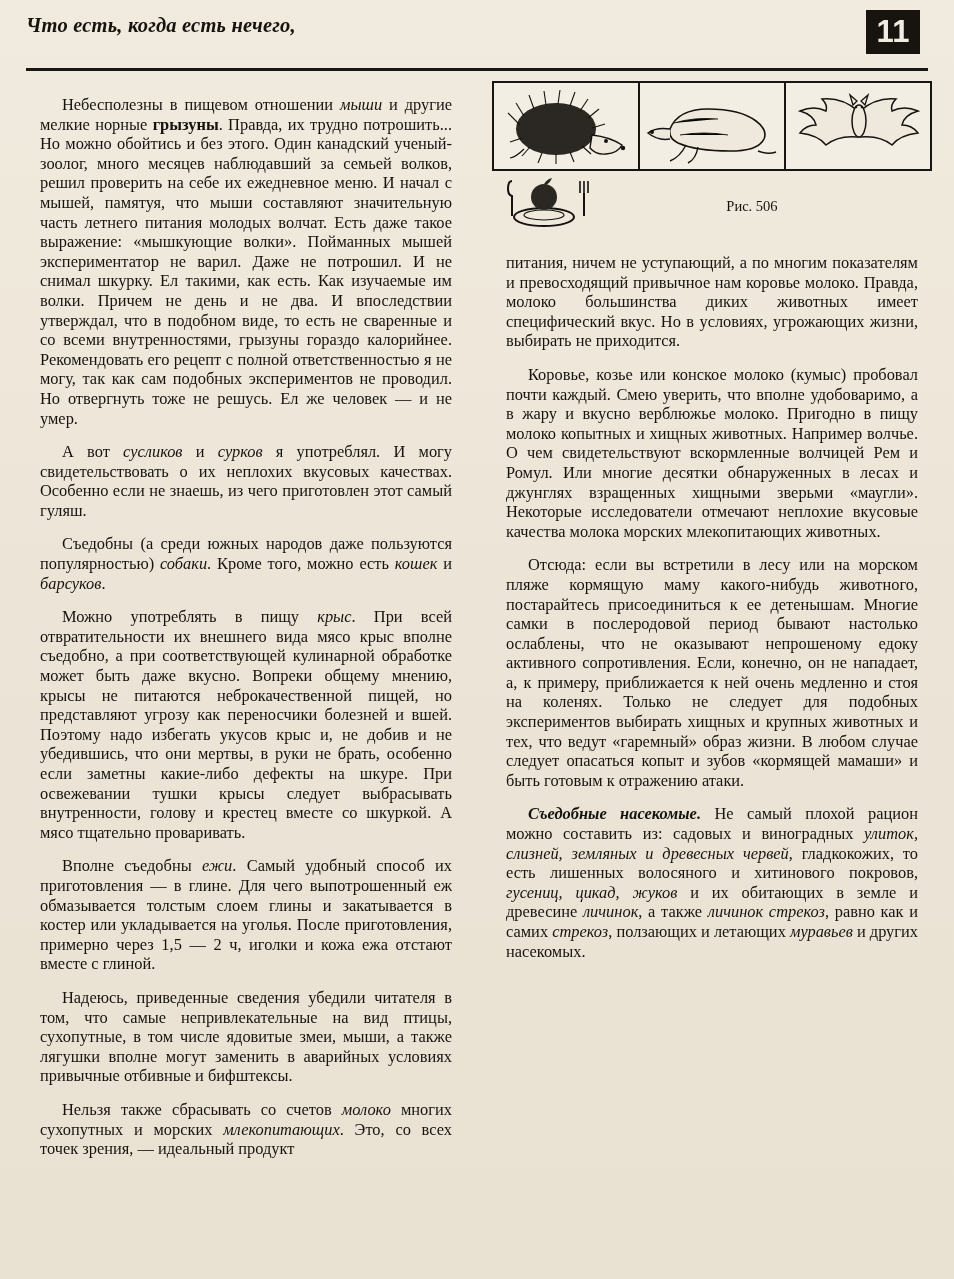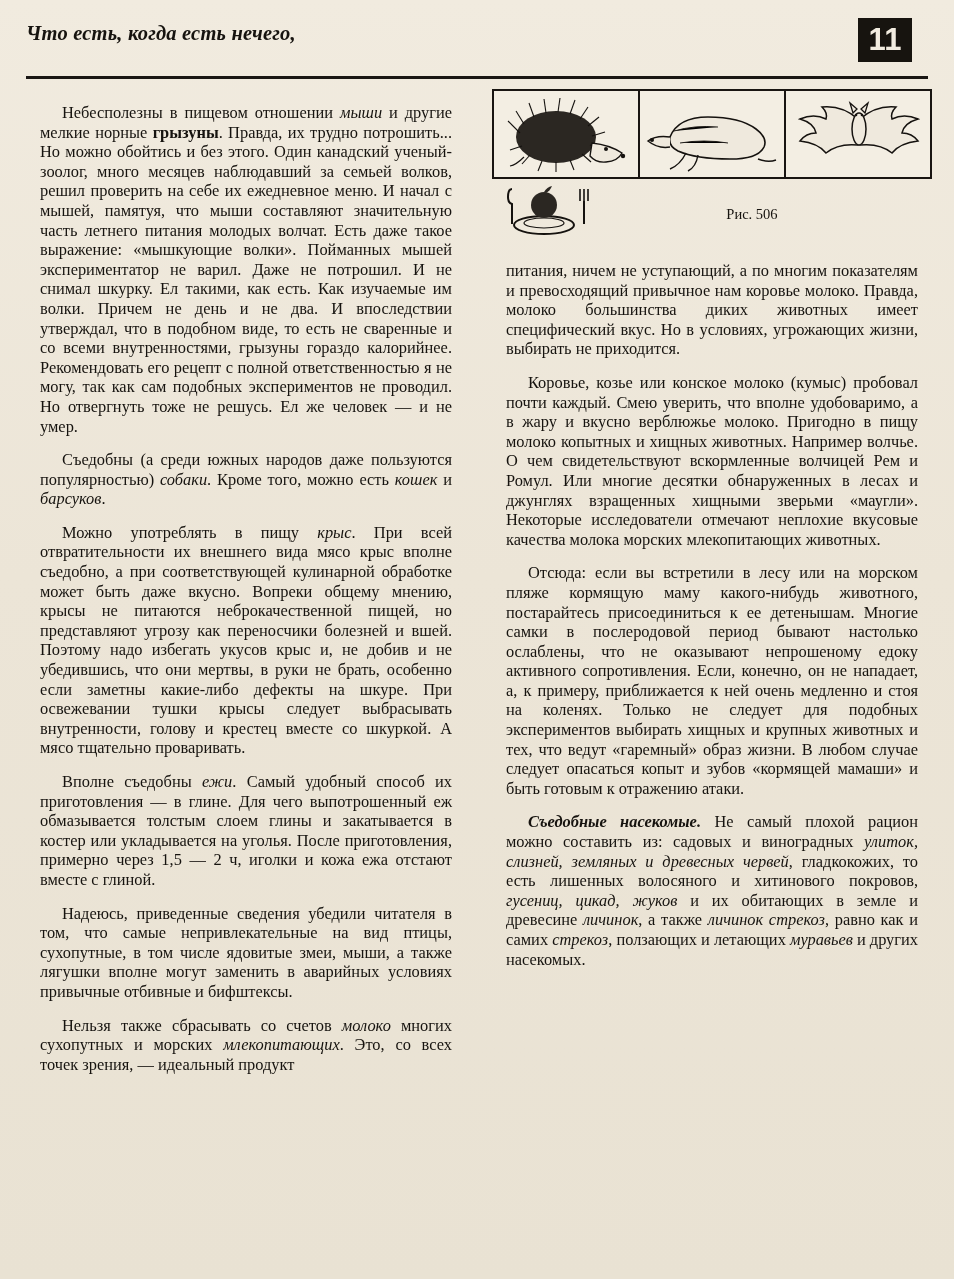--- a/index.html
+++ b/index.html
@@ -13,42 +13,42 @@
     font-family: "Liberation Serif", serif;
     color: #16130f;
     overflow: hidden;
   }
   .page {
     position: relative;
     width: 954px;
     height: 1279px;
     background: linear-gradient(180deg,#f1ebdf 0%,#ece5d7 45%,#e9e2d3 100%);
     box-sizing: border-box;
-    padding: 20px 26px 0 26px;
+    padding: 12px 26px 0 26px;
   }
   
   .header {
     position: relative;
     height: 56px;
     border-bottom: 3px solid #1a1714;
     margin-bottom: 10px;
   }
   .header-title {
     font-style: italic;
     font-weight: bold;
     font-size: 20.5px;
     line-height: 26px;
     letter-spacing: 0.2px;
     padding-right: 70px;
   }
   .header-title .line1 { display: block; }
   .header-title .line2 { display: block; }
   .page-number {
     position: absolute;
-    right: 16px;
+    right: 8px;
     top: -2px;
     width: 54px;
     height: 44px;
     background: #17140f;
     color: #f2ece0;
     font-family: "Liberation Sans", sans-serif;
     font-weight: bold;
     font-size: 31px;
     line-height: 44px;
     text-align: center;
@@ -123,20 +123,21 @@
       <span class="line1">Что есть, когда есть нечего,</span>
     </div>
     <div class="page-number">11</div>
   </div>
 
   <div class="columns">
 
     <div class="col">
       <div id="left-text">
           <p><span>Небесполезны в пищевом отношении </span><span class="it">мыши</span><span> и другие мелкие норные </span><span class="bd">грызуны</span><span>. Правда, их трудно потрошить... Но можно обойтись и без этого. Один канадский ученый-зоолог, много месяцев наблюдавший за семьей волков, решил проверить на себе их ежедневное меню. И начал с мышей, памятуя, что мыши составляют значительную часть летнего питания молодых волчат. Есть даже такое выражение: «мышкующие волки». Пойманных мышей экспериментатор не варил. Даже не потрошил. И не снимал шкурку. Ел такими, как есть. Как изучаемые им волки. Причем не день и не два. И впоследствии утверждал, что в подобном виде, то есть не сваренные и со всеми внутренностями, грызуны гораздо калорийнее. Рекомендовать его рецепт с полной ответственностью я не могу, так как сам подобных экспериментов не проводил. Но отвергнуть тоже не решусь. Ел же человек — и не умер.</span></p>
+          <p><span>А вот </span><span class="it">сусликов</span><span> и </span><span class="it">сурков</span><span> я употреблял. И могу свидетельствовать о их неплохих вкусовых качествах. Особенно если не знаешь, из чего приготовлен этот самый гуляш.</span></p>
           <p><span>Съедобны (а среди южных народов даже пользуются популярностью) </span><span class="it">собаки</span><span>. Кроме того, можно есть </span><span class="it">кошек</span><span> и </span><span class="it">барсуков</span><span>.</span></p>
           <p><span>Можно употреблять в пищу </span><span class="it">крыс</span><span>. При всей отвратительности их внешнего вида мясо крыс вполне съедобно, а при соответствующей кулинарной обработке может быть даже вкусно. Вопреки общему мнению, крысы не питаются неброкачественной пищей, но представляют угрозу как переносчики болезней и вшей. Поэтому надо избегать укусов крыс и, не добив и не убедившись, что они мертвы, в руки не брать, особенно если заметны какие-либо дефекты на шкуре. При освежевании тушки крысы следует выбрасывать внутренности, голову и крестец вместе со шкуркой. А мясо тщательно проваривать.</span></p>
           <p><span>Вполне съедобны </span><span class="it">ежи</span><span>. Самый удобный способ их приготовления — в глине. Для чего выпотрошенный еж обмазывается толстым слоем глины и закатывается в костер или укладывается на уголья. После приготовления, примерно через 1,5 — 2 ч, иголки и кожа ежа отстают вместе с глиной.</span></p>
           <p><span>Надеюсь, приведенные сведения убедили читателя в том, что самые непривлекательные на вид птицы, сухопутные, в том числе ядовитые змеи, мыши, а также лягушки вполне могут заменить в аварийных условиях привычные отбивные и бифштексы.</span></p>
           <p><span>Нельзя также сбрасывать со счетов </span><span class="it">молоко</span><span> многих сухопутных и морских </span><span class="it">млекопитающих</span><span>. Это, со всех точек зрения, — идеальный продукт</span></p>
         </div>
     </div>
 
     <div class="col">
 

